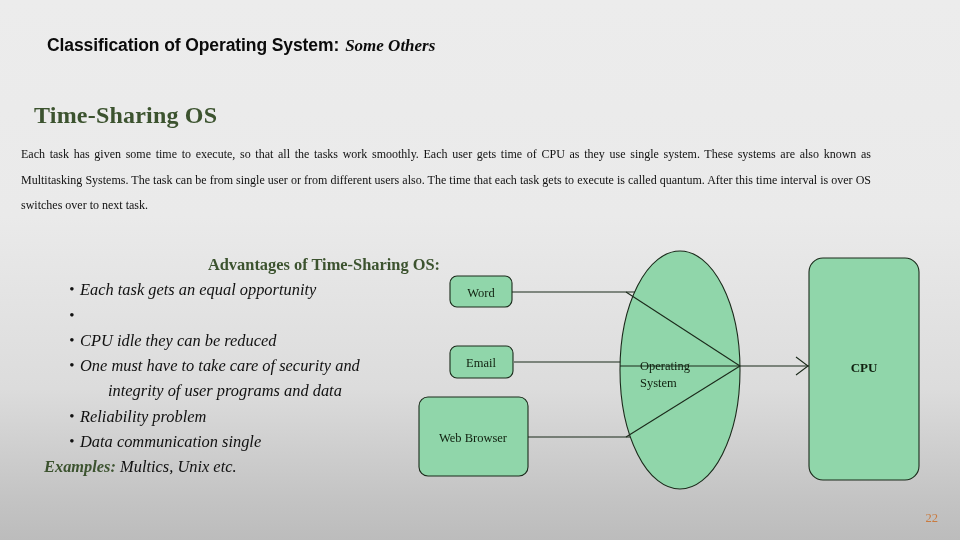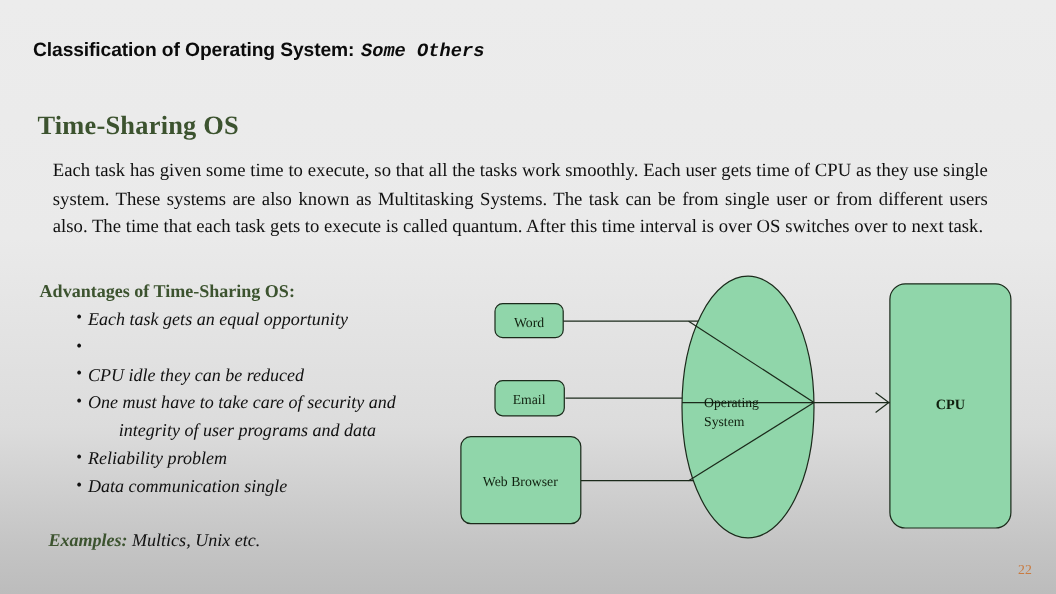--- a/index.html
+++ b/index.html
@@ -30,23 +30,24 @@
     display: flex;
     align-items: baseline;
     white-space: nowrap;
   }
   #title-main {
     font-family: "Liberation Sans", sans-serif;
     font-weight: bold;
     font-size: 17.5px;
     color: #0b0b0b;
     letter-spacing: -0.1px;
+    margin-left: 17px;
   }
   #title-sub {
-    font-family: Liberation Mono, monospace;
+    font-family: Liberation Serif, serif;
     font-weight: bold;
     font-style: italic;
     font-size: 17px;
     color: #0b0b0b;
     margin-left: 6px;
   }
 
   
   #section-heading {
     position: absolute;
@@ -55,45 +56,45 @@
     font-family: "Liberation Serif", serif;
     font-weight: bold;
     font-size: 24px;
     color: #3c532f;
     letter-spacing: 0.2px;
   }
 
   
   #body-paragraph {
     position: absolute;
-    left: 48px;
+    left: 21px;
     top: 142px;
     width: 850px;
     font-family: "Liberation Serif", serif;
-    font-size: 17px;
+    font-size: 12px;
     line-height: 25.6px;
     color: #111111;
     text-align: justify;
   }
 
   
   #list-block {
     position: absolute;
     left: 36px;
     top: 252px;
     width: 430px;
     font-family: "Liberation Serif", serif;
     font-size: 16.4px;
     line-height: 25.3px;
   }
   .list-head {
     font-weight: bold;
     font-style: normal;
     color: #3c532f;
-    text-align: left;
+    text-align: right;
     padding-right: 26px;
   }
   .bullet-line {
     display: flex;
     color: #111111;
     font-style: italic;
     padding-left: 28px;
   }
   .bullet-dot {
     width: 16px;
@@ -108,21 +109,20 @@
   }
   .cont-line {
     padding-left: 72px;
     color: #111111;
     font-style: italic;
   }
   #examples-line {
     padding-left: 8px;
     color: #111111;
     font-style: italic;
-    margin-top: 24px;
   }
   #examples-label {
     font-weight: bold;
     font-style: italic;
     color: #3c532f;
   }
 
   
   #diagram {
     position: absolute;

